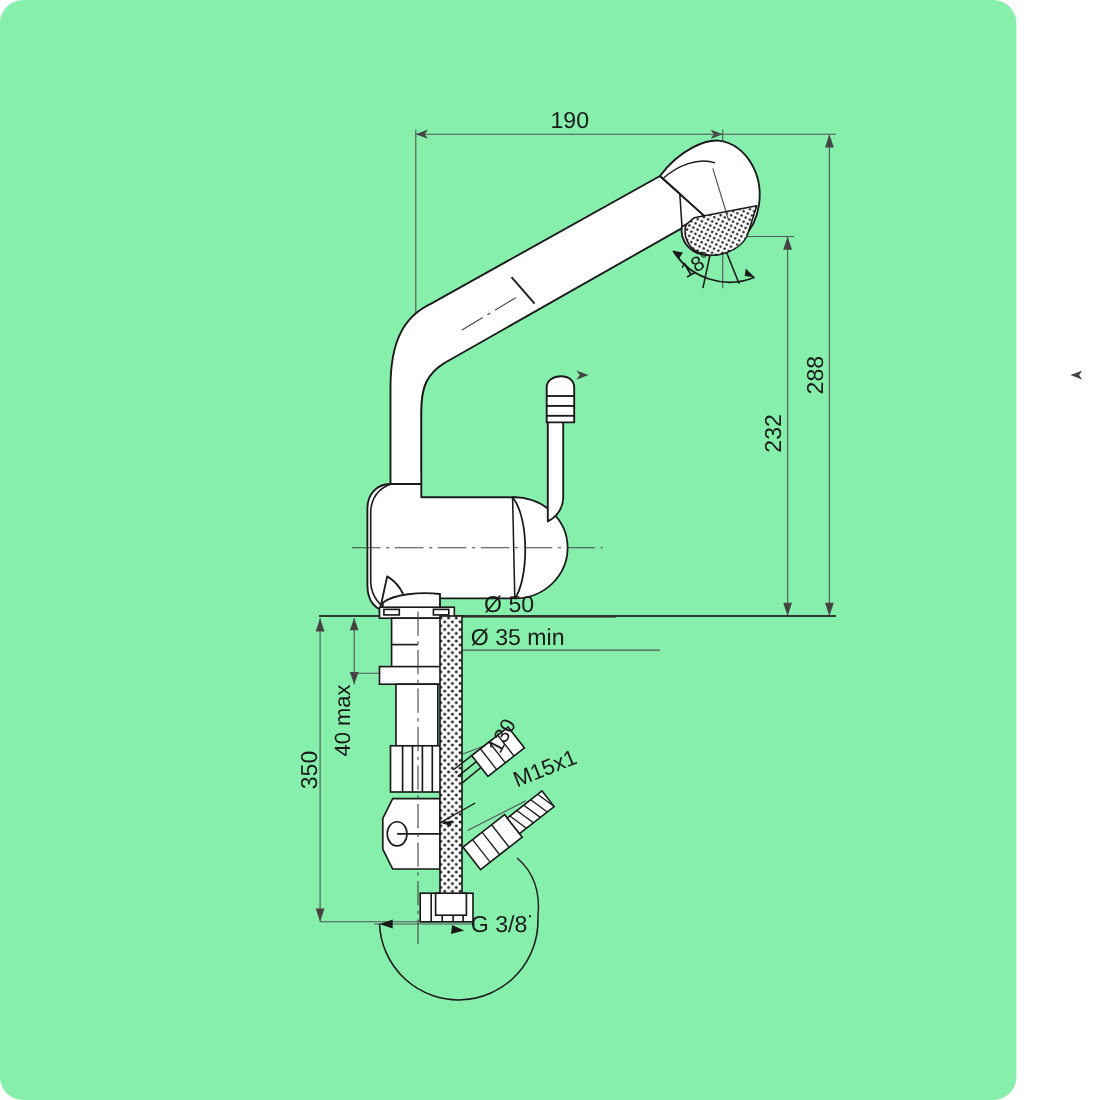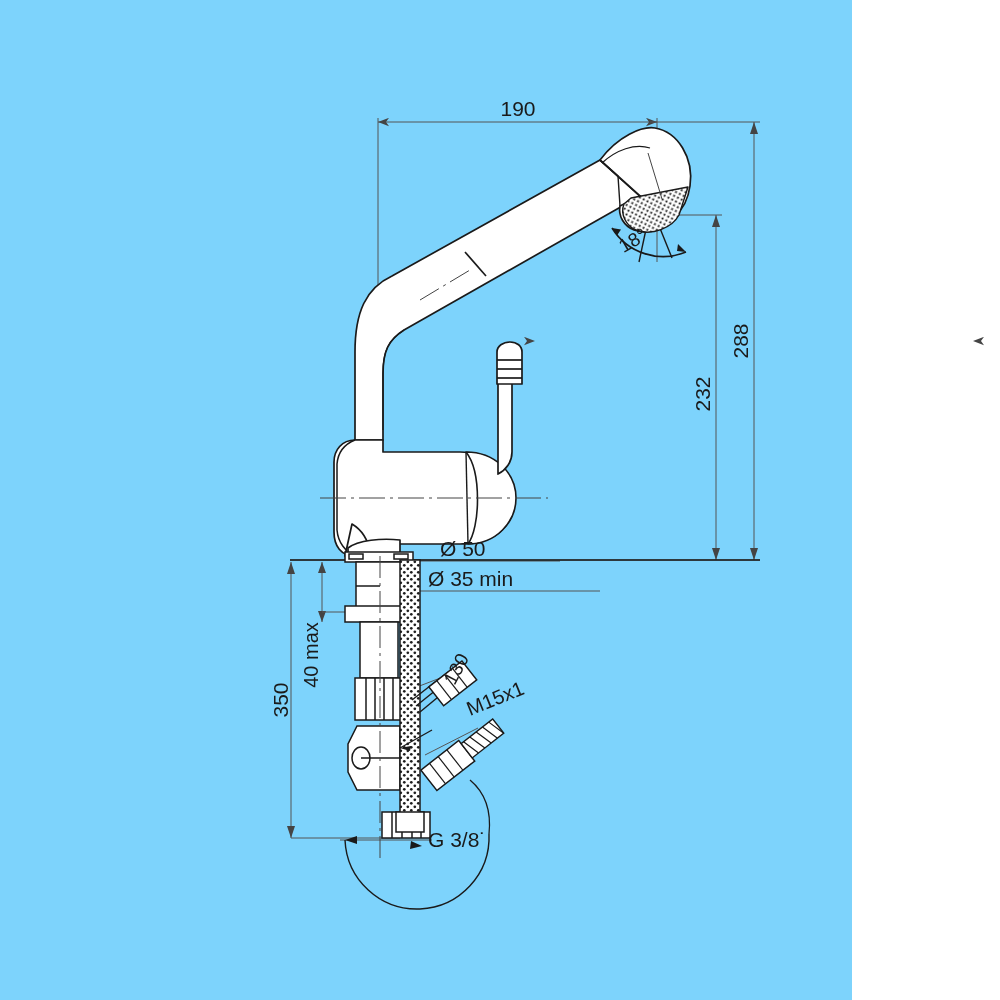--- a/index.html
+++ b/index.html
@@ -1,18 +1,18 @@
 <!DOCTYPE html>
 <html><head>
 <meta charset="utf-8">
 <style>
   html,body{margin:0;padding:0;background:#ffffff;}
   body{width:1000px;height:1000px;overflow:hidden;
        font-family:"Liberation Sans", sans-serif;}
-  #stage{position:relative;width:852px;height:1000px;background:#7dd3fc;}
+  #stage{position:relative;width:924px;height:1000px;background:#86efac;border-radius:21px;}
   svg{display:block;}
   .dimtxt{font-family:"Liberation Sans", sans-serif;fill:#1a1a1a;}
 </style>
 </head>
 <body>
 
 <div id="stage">
 <svg width="1000" height="1000" viewBox="0 0 1000 1000">
 
   <defs>

